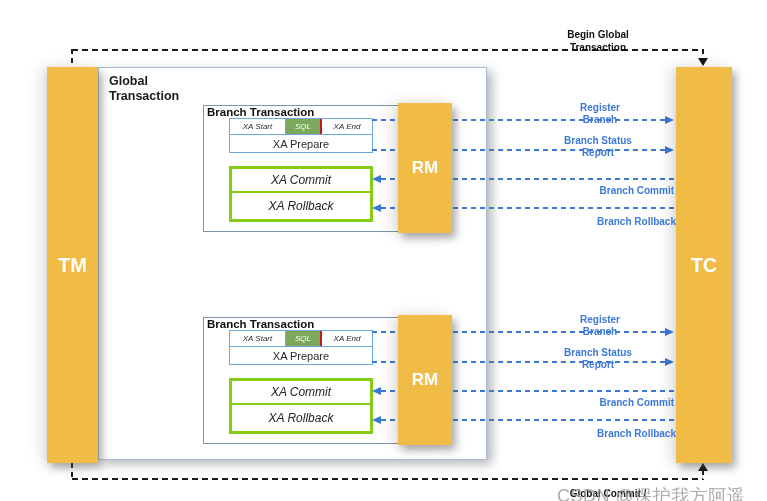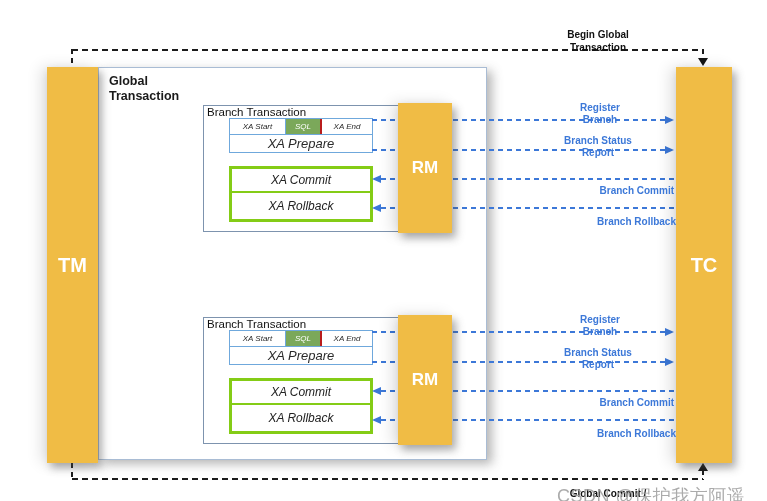--- a/index.html
+++ b/index.html
@@ -34,27 +34,27 @@
     background:#fff; border:1.5px solid #a9bcd4; box-sizing:border-box; z-index:0;
     box-shadow:5px 4px 10px rgba(90,90,90,.45);
   }
   .gt-title { position:absolute; left:10px; top:6px; font-size:12.5px; font-weight:bold; color:#1a1a1a; line-height:15px; }
   
   .branch-group { position:absolute; left:0; width:767px; height:230px; }
   .branch-box {
     position:absolute; left:203px; top:90px; width:196px; height:127px;
     background:#fff; border:1.5px solid #7d93ae; box-sizing:border-box; z-index:1;
   }
-  .branch-title { position:absolute; left:3px; top:0px; font-size:11.5px; font-weight:normal; color:#111; }
+  .branch-title { position:absolute; left:3px; top:0px; font-size:11.5px; font-weight:bold; color:#111; }
   .rows { position:absolute; left:25px; top:12px; width:144px; box-sizing:border-box; }
   .rowA { display:flex; height:17px; border:1px solid #6fa8dc; box-sizing:border-box; }
   .cell { display:flex; align-items:center; justify-content:center; font-style:italic; font-size:8px; color:#2a2a2a; }
   .cell.sql { background:#7ba85a; color:#fff; border-left:1px solid #6fa8dc; border-right:2px solid #b91c1c; box-sizing:border-box; }
   .rowB { height:18px; border:1px solid #6fa8dc; border-top:none; box-sizing:border-box;
-          display:flex; align-items:center; justify-content:center; font-style:italic; font-size:13px; color:#2a2a2a; }
+          display:flex; align-items:center; justify-content:center; font-size:11px; color:#2a2a2a; }
   .bigrow { position:absolute; left:25px; width:144px; border:3px solid #84cc16; box-sizing:border-box;
             display:flex; align-items:center; justify-content:center; font-style:italic; font-size:12px; color:#222; background:#fff; }
   
   .blue-arrow { z-index:2; }
   .rm-actor { left:398px; width:54px; height:130px; }
   
   .msg-blue { position:absolute; color:#3c78d8; font-weight:bold; font-size:10px; line-height:11.5px; text-align:center; z-index:4; }
   .msg-black { position:absolute; color:#111; font-weight:bold; font-size:10px; line-height:13px; text-align:center; z-index:4; }
   .watermark { position:absolute; left:557px; top:469px; font-size:18px; color:#a3a3a3; opacity:.9;
                letter-spacing:.5px; white-space:nowrap; z-index:6; }

